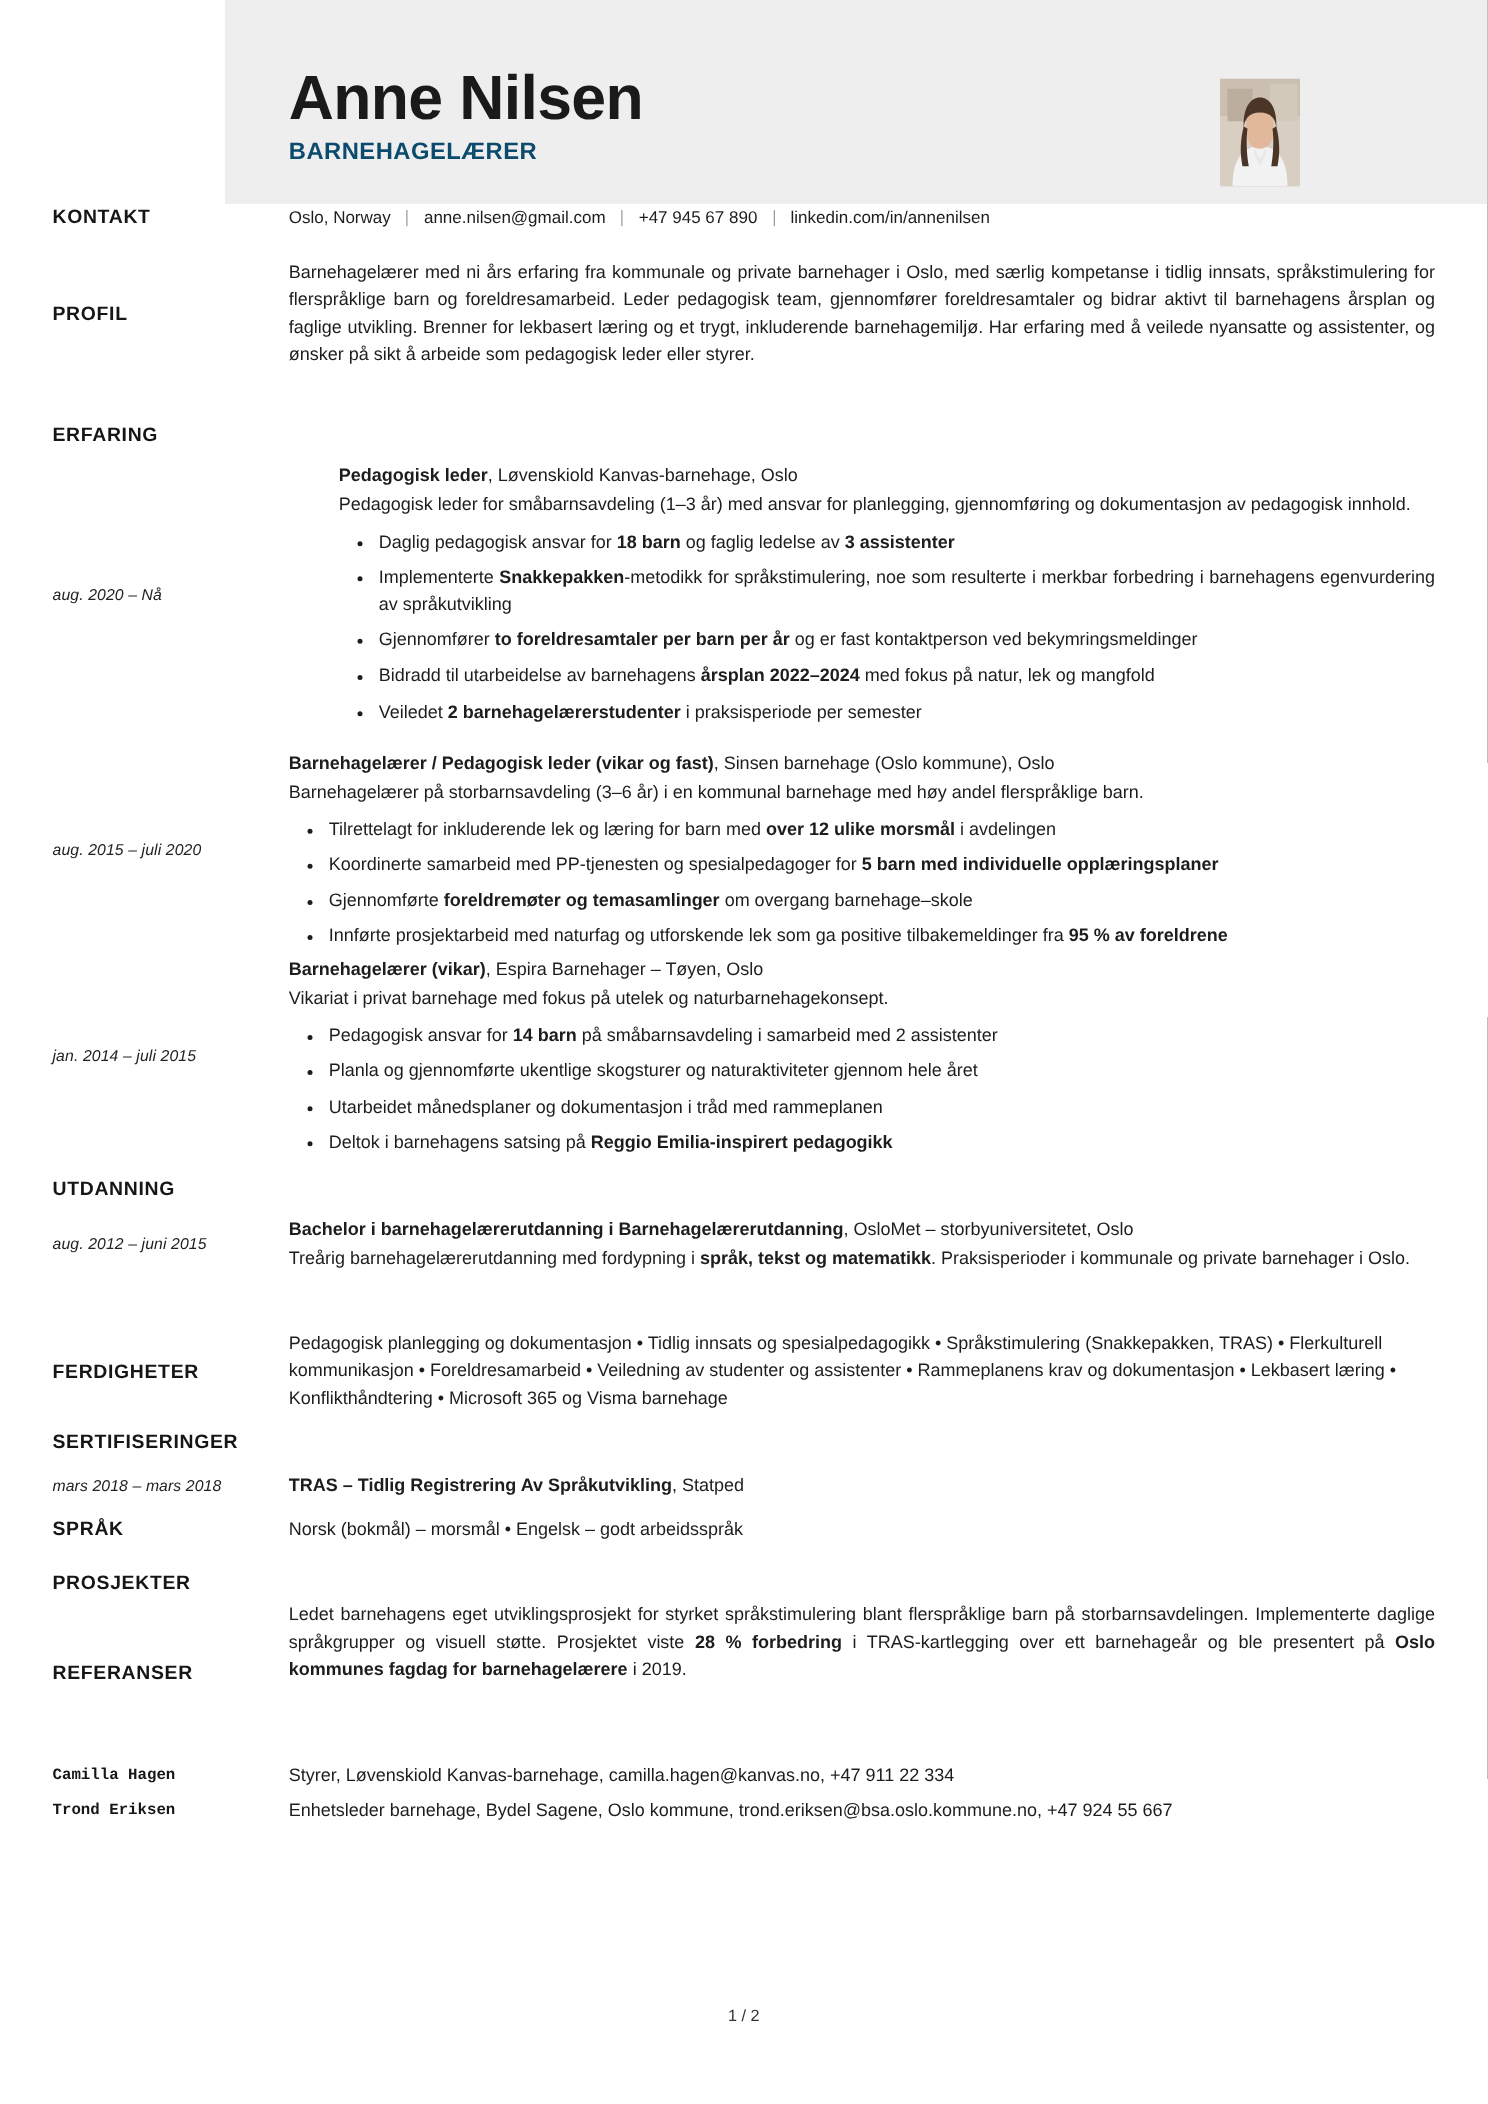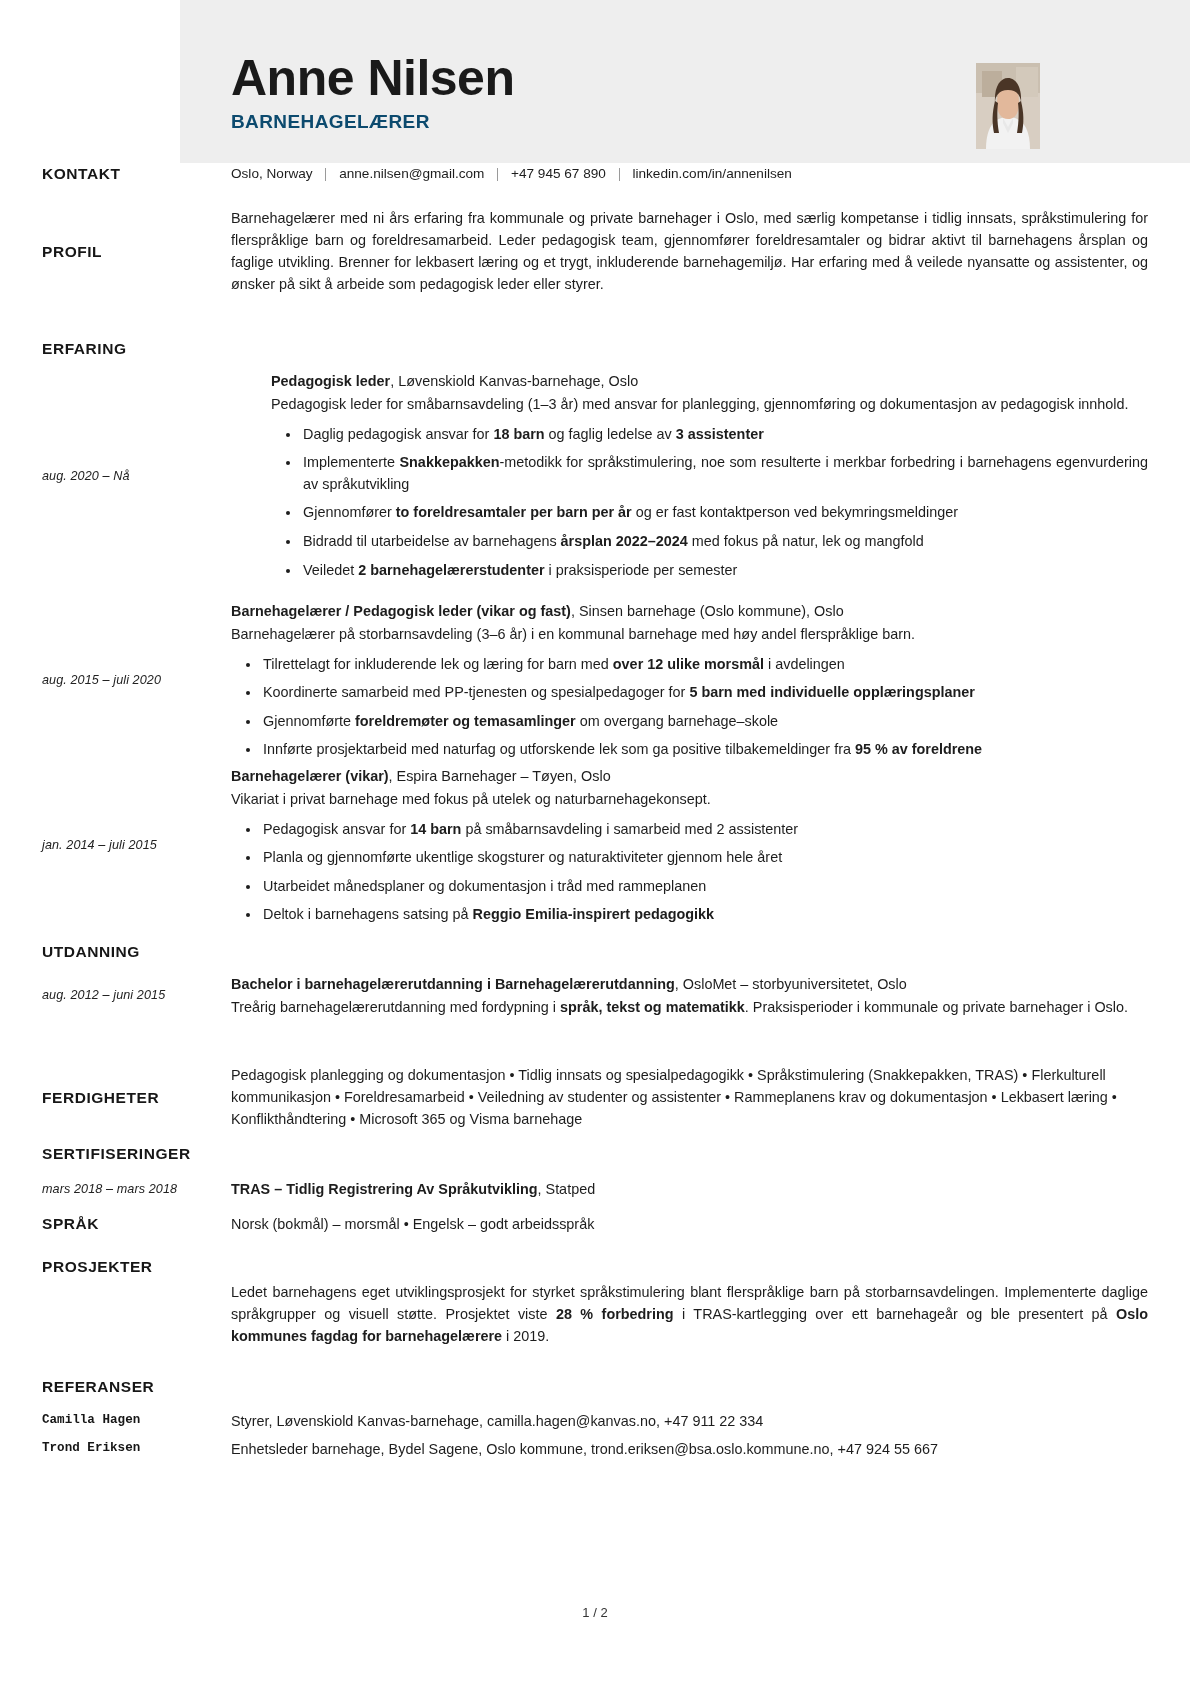--- a/index.html
+++ b/index.html
@@ -347,21 +347,21 @@
 
   <div class="row" style="top:1281px;">
     <div class="label-col"></div>
     <div class="content-col">
       <div class="body-text">
         <span>Ledet barnehagens eget utviklingsprosjekt for styrket språkstimulering blant flerspråklige barn på storbarnsavdelingen. Implementerte daglige språkgrupper og visuell støtte. Prosjektet viste </span><b>28 % forbedring</b><span> i TRAS-kartlegging over ett barnehageår og ble presentert på </span><b>Oslo kommunes fagdag for barnehagelærere</b><span> i 2019.</span>
       </div>
     </div>
   </div>
 
-  <div class="row" style="top:1378px;">
+  <div class="row" style="top:1330px;">
     <div class="label-col">
       <div class="sec-label">REFERANSER</div>
     </div>
     <div class="content-col"></div>
   </div>
 
   <div class="row" style="top:1410px;">
     <div class="label-col">
       <div class="ref-name">Camilla Hagen</div>
     </div>

